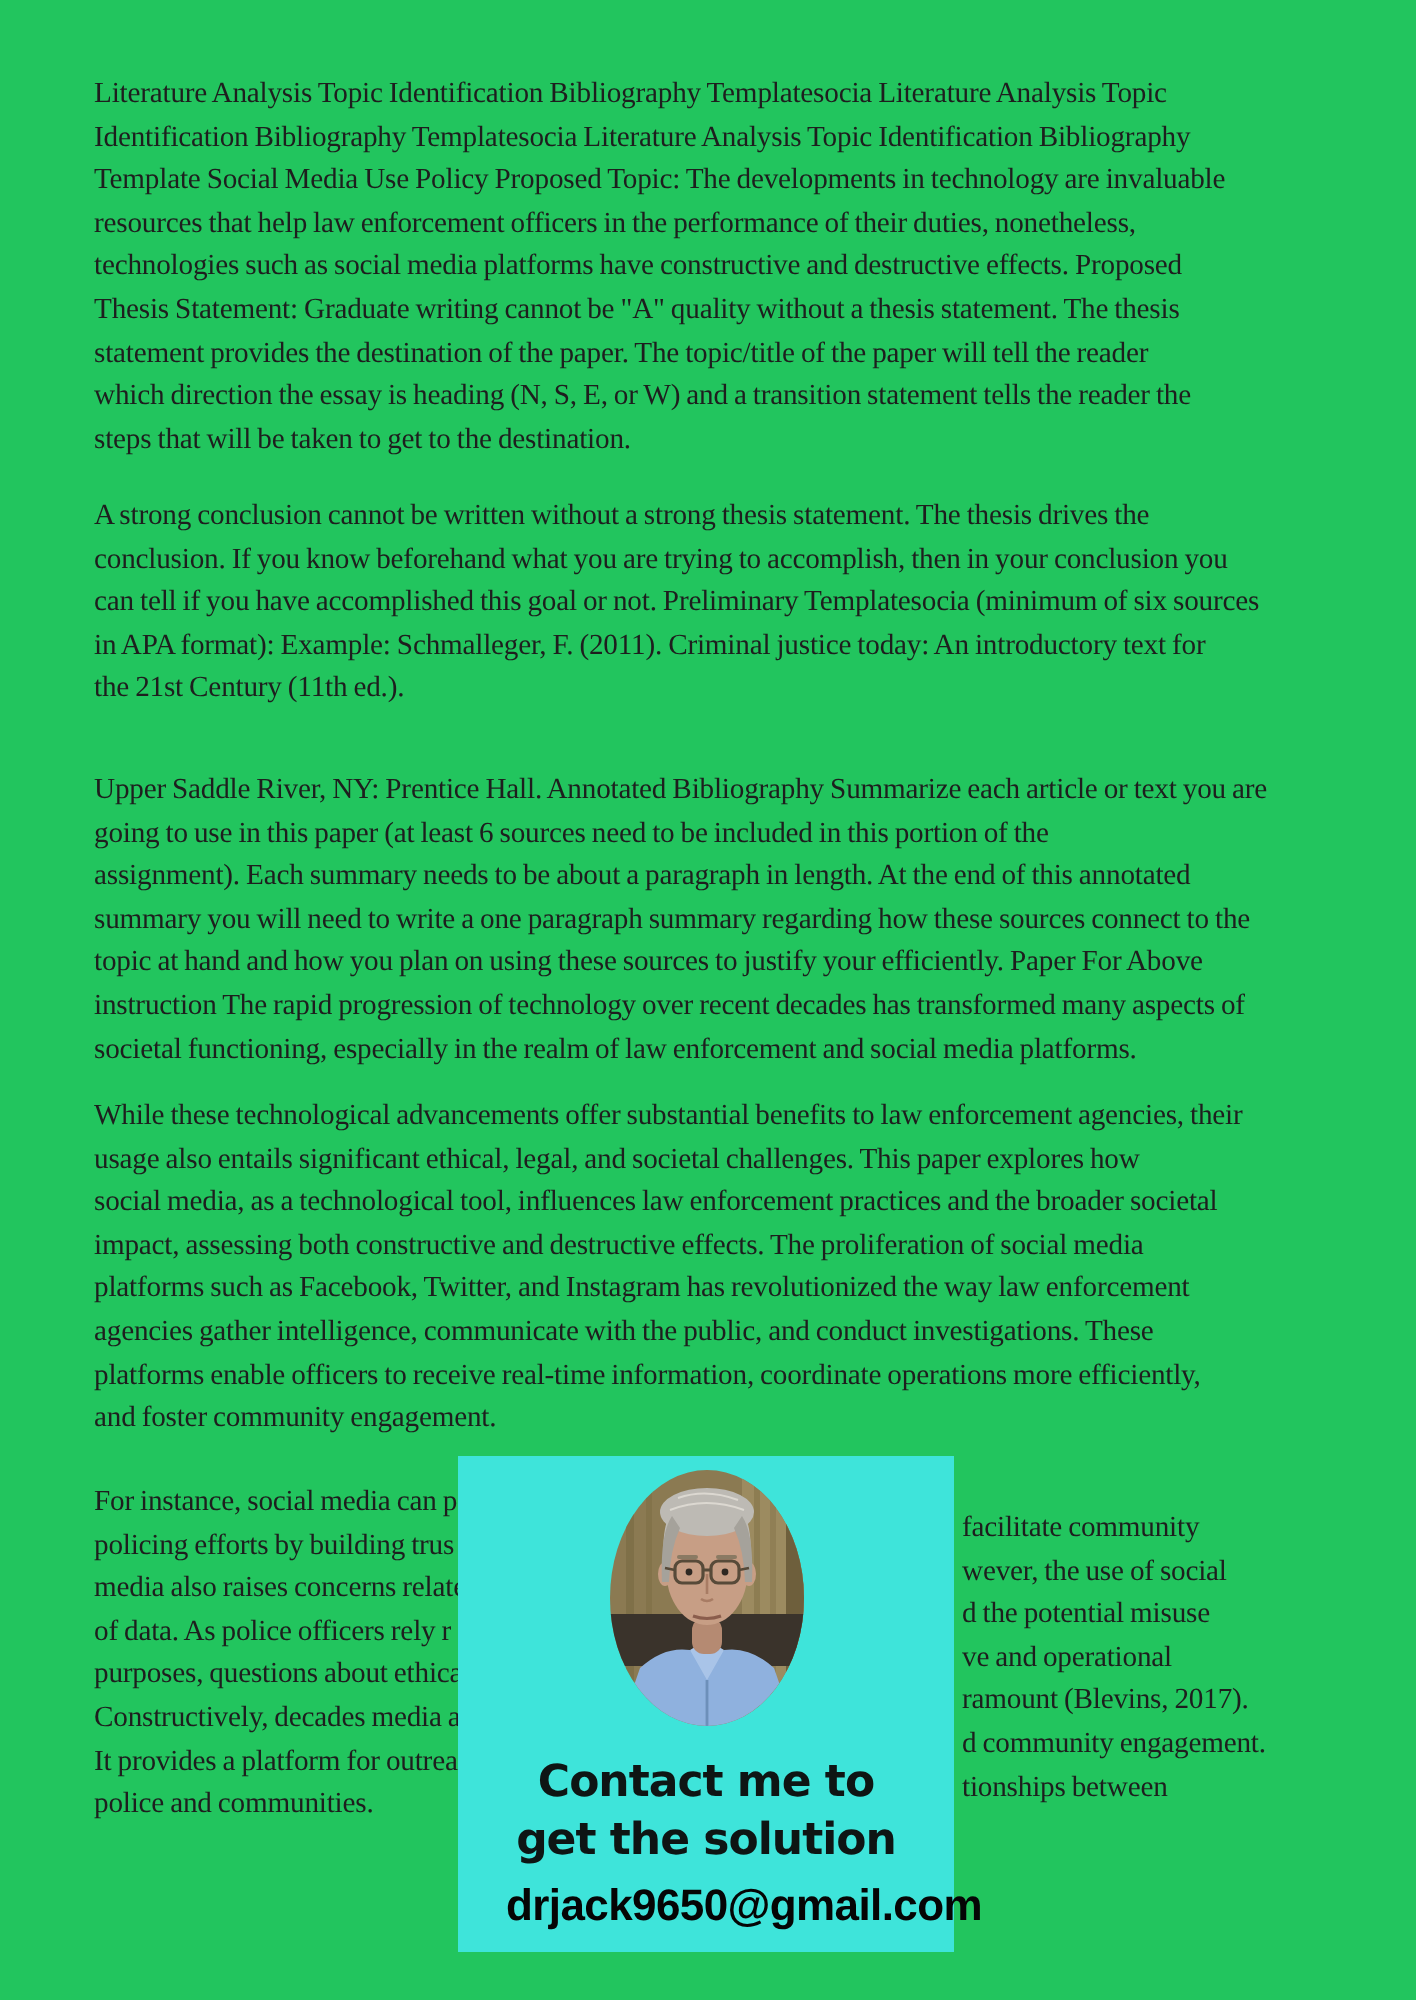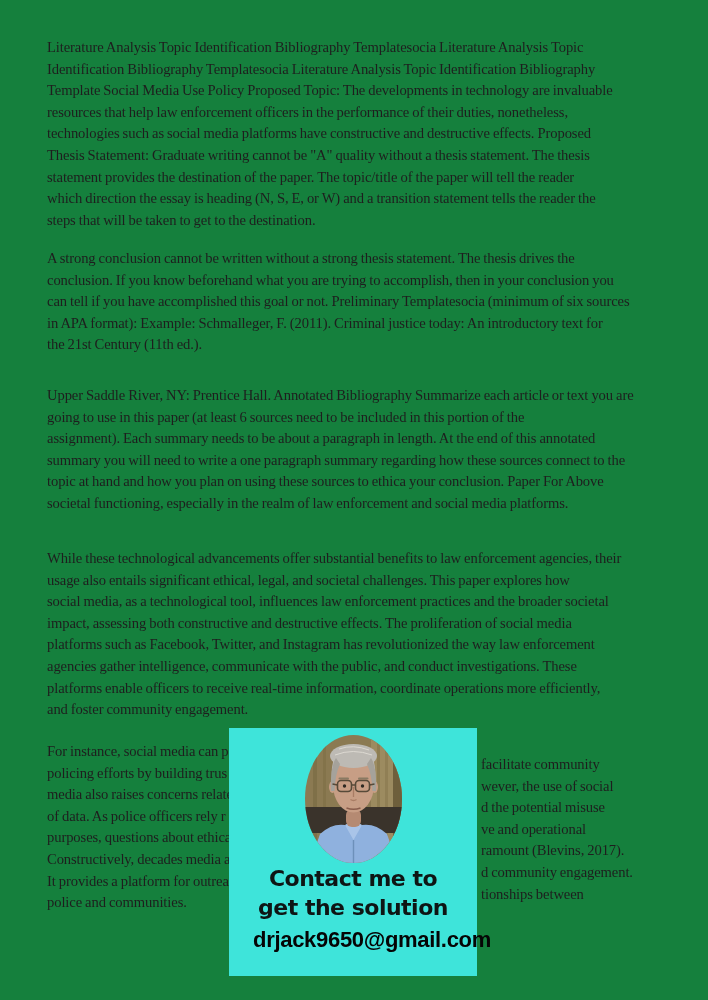--- a/index.html
+++ b/index.html
@@ -4,21 +4,21 @@
 <style>
   html, body { margin: 0; padding: 0; }
   body {
     width: 708px; height: 1000px;
     background: #ffffff;
     font-family: "Liberation Serif", serif;
   }
   .page {
     position: relative;
     width: 708px; height: 1000px;
-    background: #15803d;
+    background: #22c55e;
     overflow: hidden;
   }
   .para {
     position: absolute;
     left: 47px;
     width: 614px;
     font-size: 14.6px;
     color: #1e1e1e;
     letter-spacing: -0.1px;
     word-spacing: -0.5px;
@@ -45,21 +45,21 @@
     background: #3ee4da;
   }
   .photo { display: block; margin: 7px auto 0 auto; }
   .heading {
     font-family: "DejaVu Sans", sans-serif;
     font-weight: 700;
     font-size: 22px;
     line-height: 29px;
     letter-spacing: -0.5px;
     color: #0e1514;
-    margin-top: 1px;
+    margin-top: 14px;
   }
   .email {
     font-family: Liberation Sans, sans-serif;
     font-weight: 700;
     font-size: 22px;
     line-height: 26px;
     letter-spacing: -0.3px;
     color: #050505;
     margin-top: 5px;
     margin-left: 24px;
@@ -88,21 +88,22 @@
       <div class="tline">can tell if you have accomplished this goal or not. Preliminary Templatesocia (minimum of six sources</div>
       <div class="tline">in APA format): Example: Schmalleger, F. (2011). Criminal justice today: An introductory text for</div>
       <div class="tline">the 21st Century (11th ed.).</div>
     </div>
 
   <div class="para p3">
       <div class="tline">Upper Saddle River, NY: Prentice Hall. Annotated Bibliography Summarize each article or text you are</div>
       <div class="tline">going to use in this paper (at least 6 sources need to be included in this portion of the</div>
       <div class="tline">assignment). Each summary needs to be about a paragraph in length. At the end of this annotated</div>
       <div class="tline">summary you will need to write a one paragraph summary regarding how these sources connect to the</div>
-      <div class="tline">topic at hand and how you plan on using these sources to ethica your conclusion. Paper For Above</div>
+      <div class="tline">topic at hand and how you plan on using these sources to justify your efficiently. Paper For Above</div>
+      <div class="tline">instruction The rapid progression of technology over recent decades has transformed many aspects of</div>
       <div class="tline">societal functioning, especially in the realm of law enforcement and social media platforms.</div>
     </div>
 
   <div class="para p4">
       <div class="tline">While these technological advancements offer substantial benefits to law enforcement agencies, their</div>
       <div class="tline">usage also entails significant ethical, legal, and societal challenges. This paper explores how</div>
       <div class="tline">social media, as a technological tool, influences law enforcement practices and the broader societal</div>
       <div class="tline">impact, assessing both constructive and destructive effects. The proliferation of social media</div>
       <div class="tline">platforms such as Facebook, Twitter, and Instagram has revolutionized the way law enforcement</div>
       <div class="tline">agencies gather intelligence, communicate with the public, and conduct investigations. These</div>

